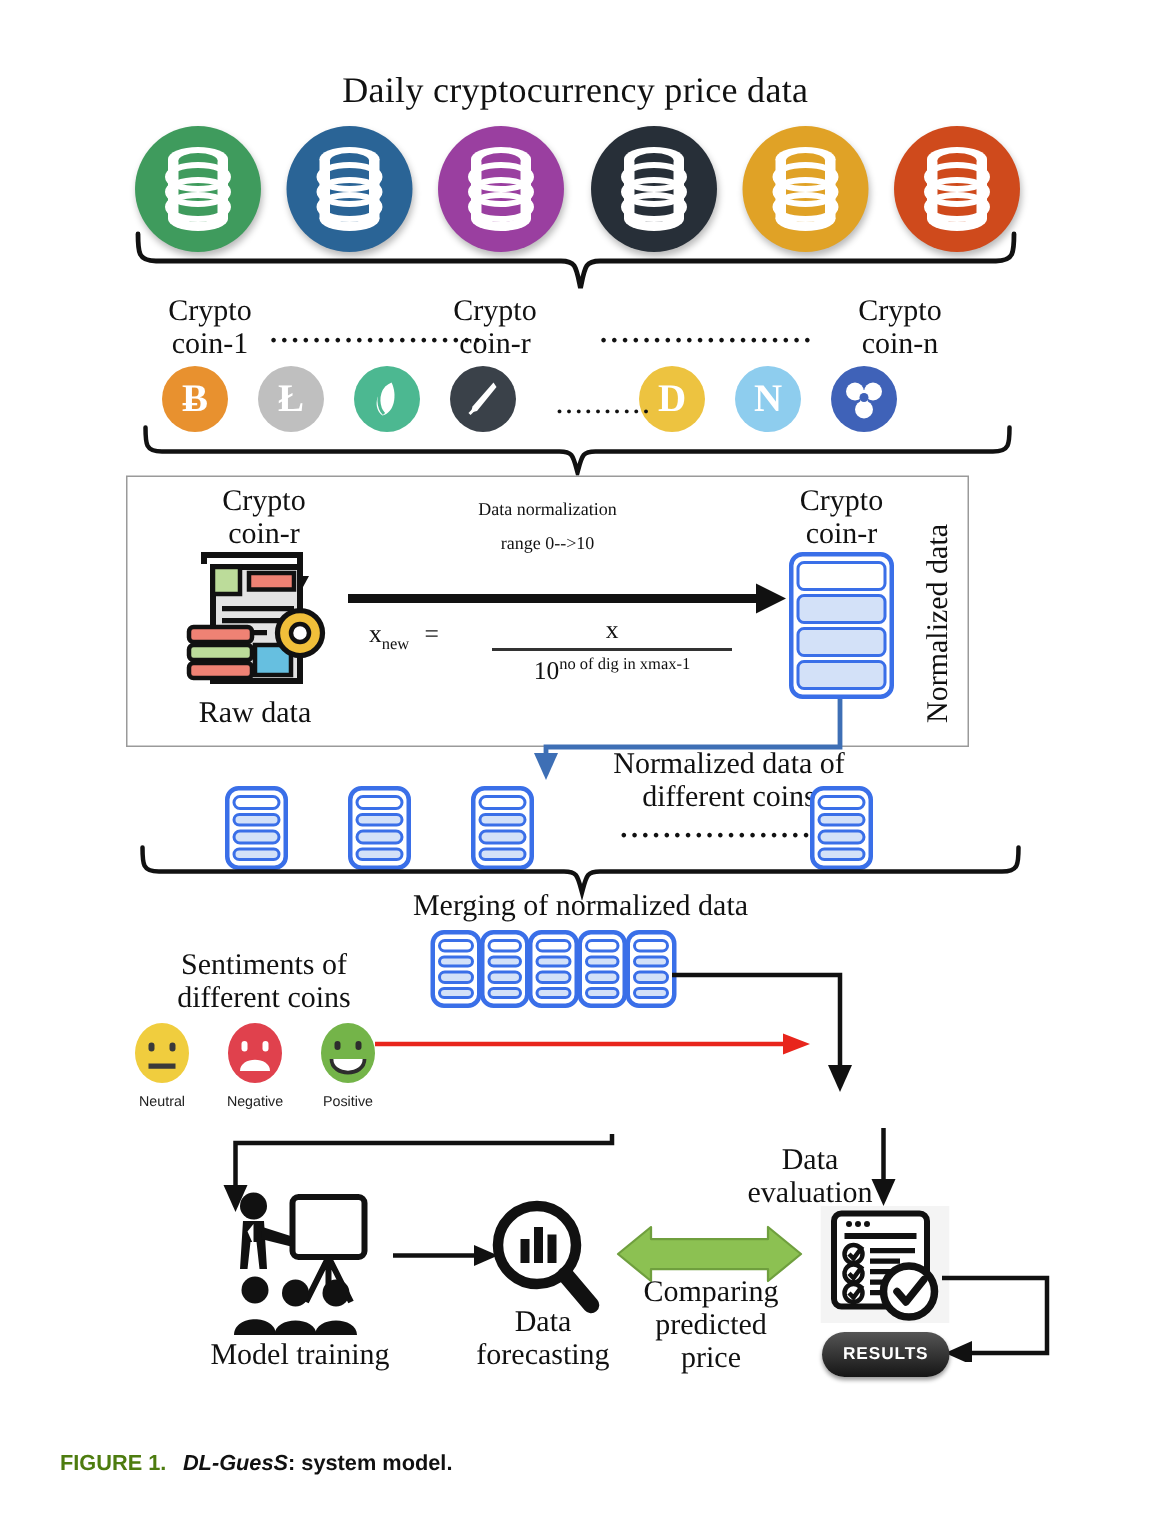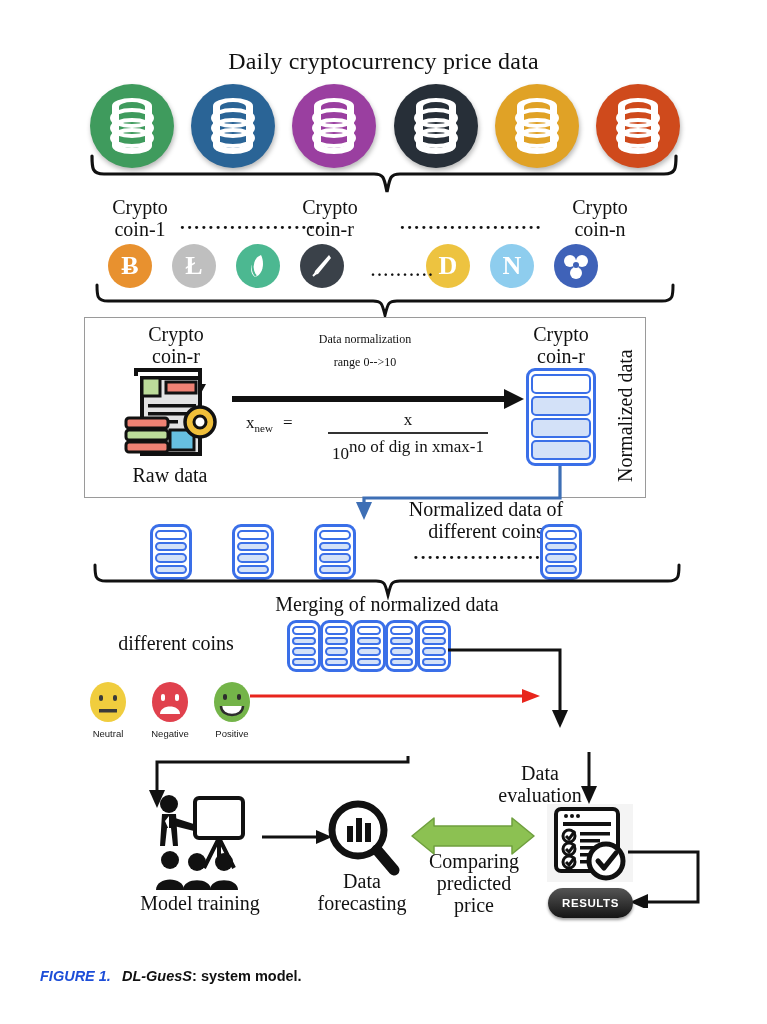--- a/index.html
+++ b/index.html
@@ -58,21 +58,21 @@
   #results{left:548px;top:888px;width:85px;height:30px;border-radius:15px;
            background:linear-gradient(#555,#151515);
            display:flex;align-items:center;justify-content:center;
            font-family:"Liberation Sans",sans-serif;font-size:11.5px;
            font-weight:bold;color:#fff;letter-spacing:.6px;
            box-shadow:0 2px 3px rgba(0,0,0,.4);}
 
   
   #caption{left:40px;top:968px;font-family:"Liberation Sans",sans-serif;
            font-size:14.5px;font-weight:bold;}
-  #caption .fignum{color:#1d4ed8;font-style:italic;}
+  #caption .fignum{color:#4d7c0f;}
   #caption .figname{font-style:italic;color:#111;}
 </style>
 </head>
 <body>
 
 <div class="fig">
 
   <div class="abs ctr ser" id="title">Daily cryptocurrency price data</div>
 
   <div class="abs dbrow" id="db-row">
@@ -259,21 +259,21 @@
     <path d="M272,1 L292,11 L272,21 z" fill="#111"></path>
   </svg>
 
   <div class="abs ser" style="left:246px;top:413px;font-size:17px;">
     <span>x</span><span style="font-size:11px;vertical-align:sub;">new</span>
     <span style="margin-left:6px;">=</span>
   </div>
   <div class="abs ctr ser" style="left:328px;top:410px;width:160px;font-size:17px;">x</div>
   <div class="abs" style="left:328px;top:432px;width:160px;height:1.5px;background:#333;"></div>
   <div class="abs ctr ser" style="left:312px;top:437px;width:192px;font-size:17px;">
-    <span>10</span><span style="font-size:17px;vertical-align:super;">no of dig in xmax-1</span>
+    <span>10</span><span style="font-size:11px;vertical-align:super;">no of dig in xmax-1</span>
   </div>
 
   <div class="abs ctr ser lbl2" style="left:513px;top:323px;width:96px;">
     <div>Crypto</div>
     <div>coin-r</div>
   </div>
 
   <div class="abs stack" id="norm-stack" style="left:526px;top:368px;width:70px;height:98px;">
       <div class="seg first"></div>
       <div class="seg"></div>
@@ -360,20 +360,21 @@
         <div class="seg"></div>
       </div>
     </div>
 
   <svg class="abs" style="left:448px;top:640px;" width="130" height="92">
     <path d="M0,10 L112,10 L112,72" fill="none" stroke="#111" stroke-width="3"></path>
     <path d="M104,70 L120,70 L112,88 z" fill="#111"></path>
   </svg>
 
   <div class="abs ctr ser lbl2" style="left:96px;top:632px;width:160px;">
+    <div>Sentiments of</div>
     <div>different coins</div>
   </div>
 
   <div class="abs" id="faces-row" style="left:80px;top:680px;width:180px;height:60px;display:flex;justify-content:space-between;">
       <div style="text-align: center; width: 56px;"><svg width="40" height="44" viewBox="0 0 40 44">
           <ellipse cx="20" cy="22" rx="18" ry="20" fill="#f0cd3e"></ellipse>
           <rect x="11" y="15" width="4" height="6" rx="2" fill="#3a3a3a"></rect>
           <rect x="25" y="15" width="4" height="6" rx="2" fill="#3a3a3a"></rect>
           <rect x="11" y="29" width="18" height="3.5" fill="#3a3a3a"></rect>
         </svg><div class="facelbl">Neutral</div></div>

